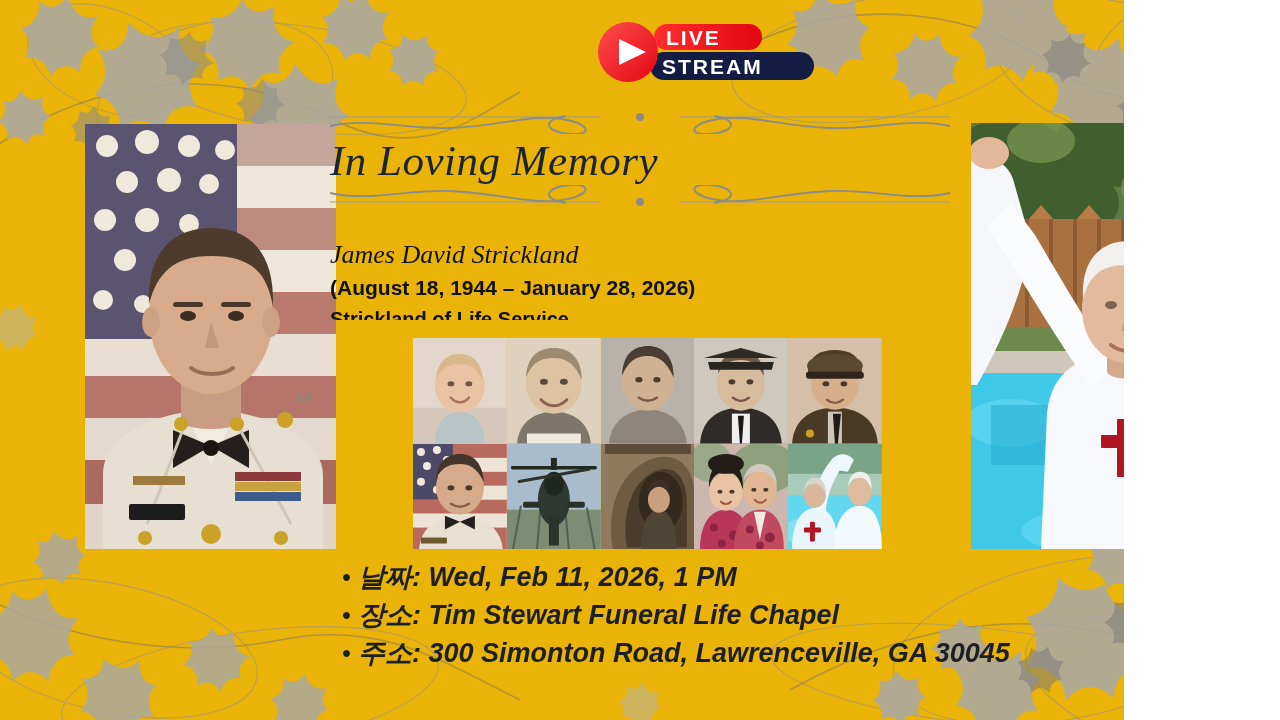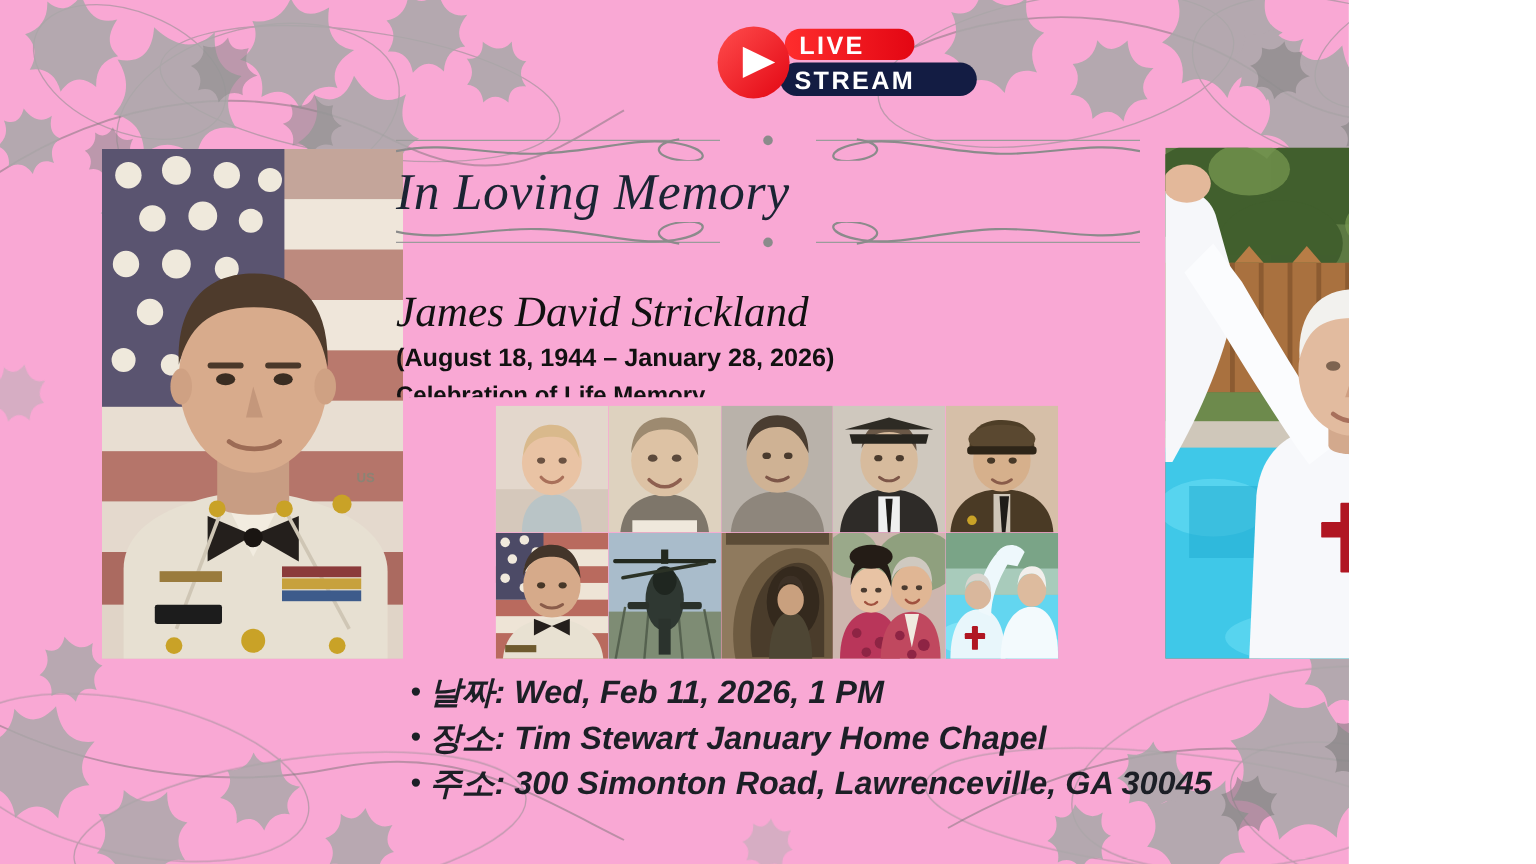--- a/index.html
+++ b/index.html
@@ -5,21 +5,21 @@
   html, body {
     margin: 0;
     padding: 0;
     background: #ffffff;
   }
   #slide {
     position: relative;
     width: 1124px;
     height: 720px;
     overflow: hidden;
-    background: #f9a8d4;
+    background: #eab308;
     font-family: "Liberation Sans", sans-serif;
   }
 
   
   .bg-layer {
     position: absolute;
     inset: 0;
     pointer-events: none;
   }
   .bg-layer svg { display: block; width: 1280px; height: 720px; }
@@ -56,21 +56,21 @@
     line-height: 1.05;
     color: #1b2433;
     letter-spacing: 0.5px;
     margin: 4px 0 2px 0;
     white-space: nowrap;
   }
 
   .deceased-name {
     font-family: "Liberation Serif", "DejaVu Serif", serif;
     font-style: italic;
-    font-size: 36px;
+    font-size: 26px;
     line-height: 1.1;
     color: #111111;
     margin-top: 34px;
     white-space: nowrap;
   }
 
   .deceased-dates {
     font-family: "Liberation Sans", sans-serif;
     font-weight: bold;
     font-size: 21px;
@@ -479,21 +479,21 @@
                  C216,2 210,14 236,18" fill="none" stroke="#8b8b8b" stroke-width="1.8"></path>
         <path d="M620,8 C580,17 542,4 500,6 C450,8 420,20 388,15 C358,10 358,-2 380,0
                  C404,2 410,14 384,18" fill="none" stroke="#8b8b8b" stroke-width="1.8"></path>
       </svg>
     </div>
 
     <div class="deceased-name">James David Strickland</div>
 
     <div class="deceased-dates">(August 18, 1944 – January 28, 2026)</div>
 
-    <div class="occluded-line">Celebration of Life Memory</div>
+    <div class="occluded-line">Strickland of Life Service</div>
   </div>
 
   <div class="photo" id="photo-collage">
     <div class="collage-grid">
 
       <div class="collage-cell">
         <svg viewBox="0 0 94 106" preserveAspectRatio="none" xmlns="http://www.w3.org/2000/svg">
           <rect width="94" height="106" fill="#e3d7cc"></rect>
           <rect y="70" width="94" height="36" fill="#d5c8bb"></rect>
           <path d="M22,106 C22,84 34,74 47,74 C60,74 72,84 72,106 Z" fill="#b9c4c6"></path>
@@ -729,21 +729,21 @@
 
   <div id="event-details">
 
     <div class="detail-line">
       <span class="detail-bullet">•</span><span class="detail-label">날짜:</span>
       <span class="detail-value">Wed, Feb 11, 2026, 1 PM</span>
     </div>
 
     <div class="detail-line">
       <span class="detail-bullet">•</span><span class="detail-label">장소:</span>
-      <span class="detail-value">Tim Stewart January Home Chapel</span>
+      <span class="detail-value">Tim Stewart Funeral Life Chapel</span>
     </div>
 
     <div class="detail-line">
       <span class="detail-bullet">•</span><span class="detail-label">주소:</span>
       <span class="detail-value">300 Simonton Road, Lawrenceville, GA 30045</span>
     </div>
 
   </div>
 
 </div>

